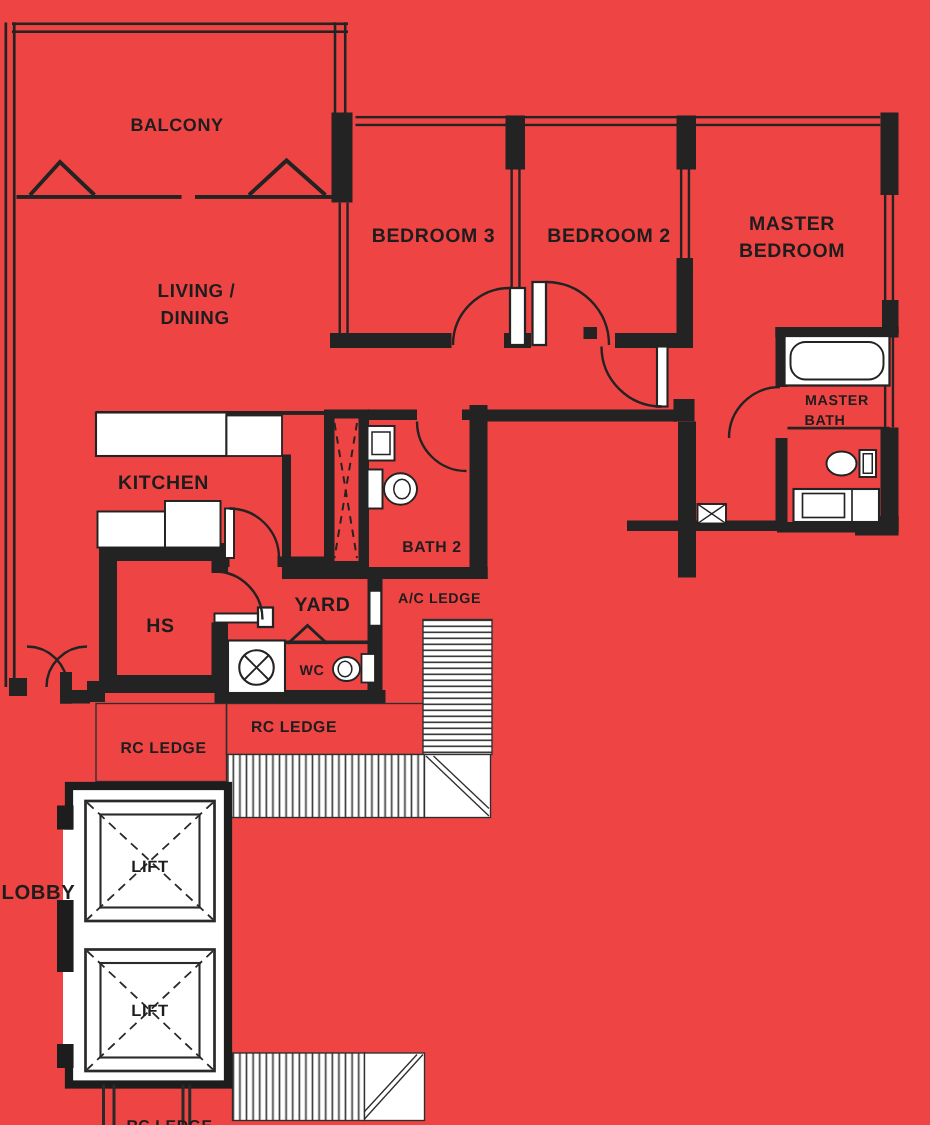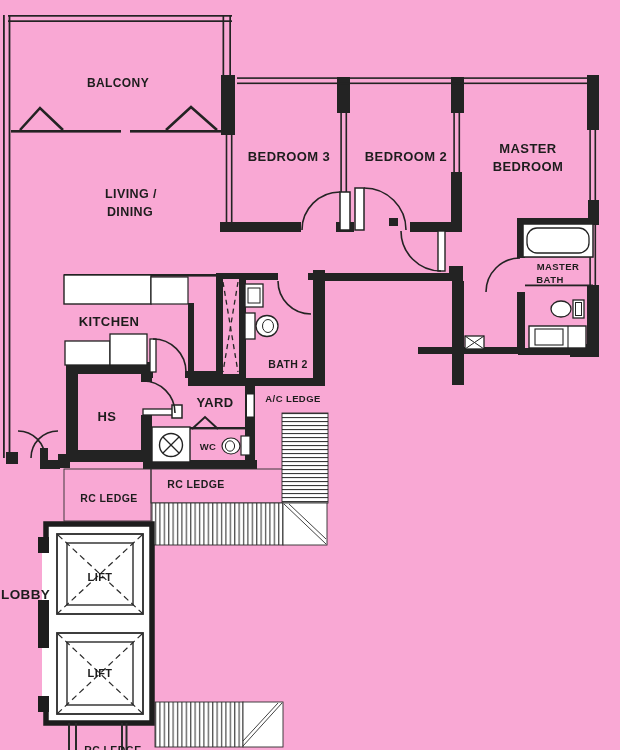--- a/index.html
+++ b/index.html
@@ -1,16 +1,16 @@
 <!DOCTYPE html>
 <html><head>
 <meta charset="utf-8">
 <style>
   html,body{margin:0;padding:0;background:#ffffff;}
-  #stage{position:relative;width:620px;height:750px;background:#f9a8d4;overflow:hidden;
+  #stage{position:relative;width:620px;height:750px;background:#ef4444;overflow:hidden;
          font-family:"Liberation Sans", sans-serif;}
   svg{position:absolute;left:0;top:0;}
   text{font-family:"Liberation Sans", sans-serif;font-weight:bold;fill:#1d1d1d;letter-spacing:0.4px;}
 </style>
 </head>
 <body>
 
 <div id="stage">
 <svg width="620" height="750" viewBox="0 0 620 750">
   <defs>

